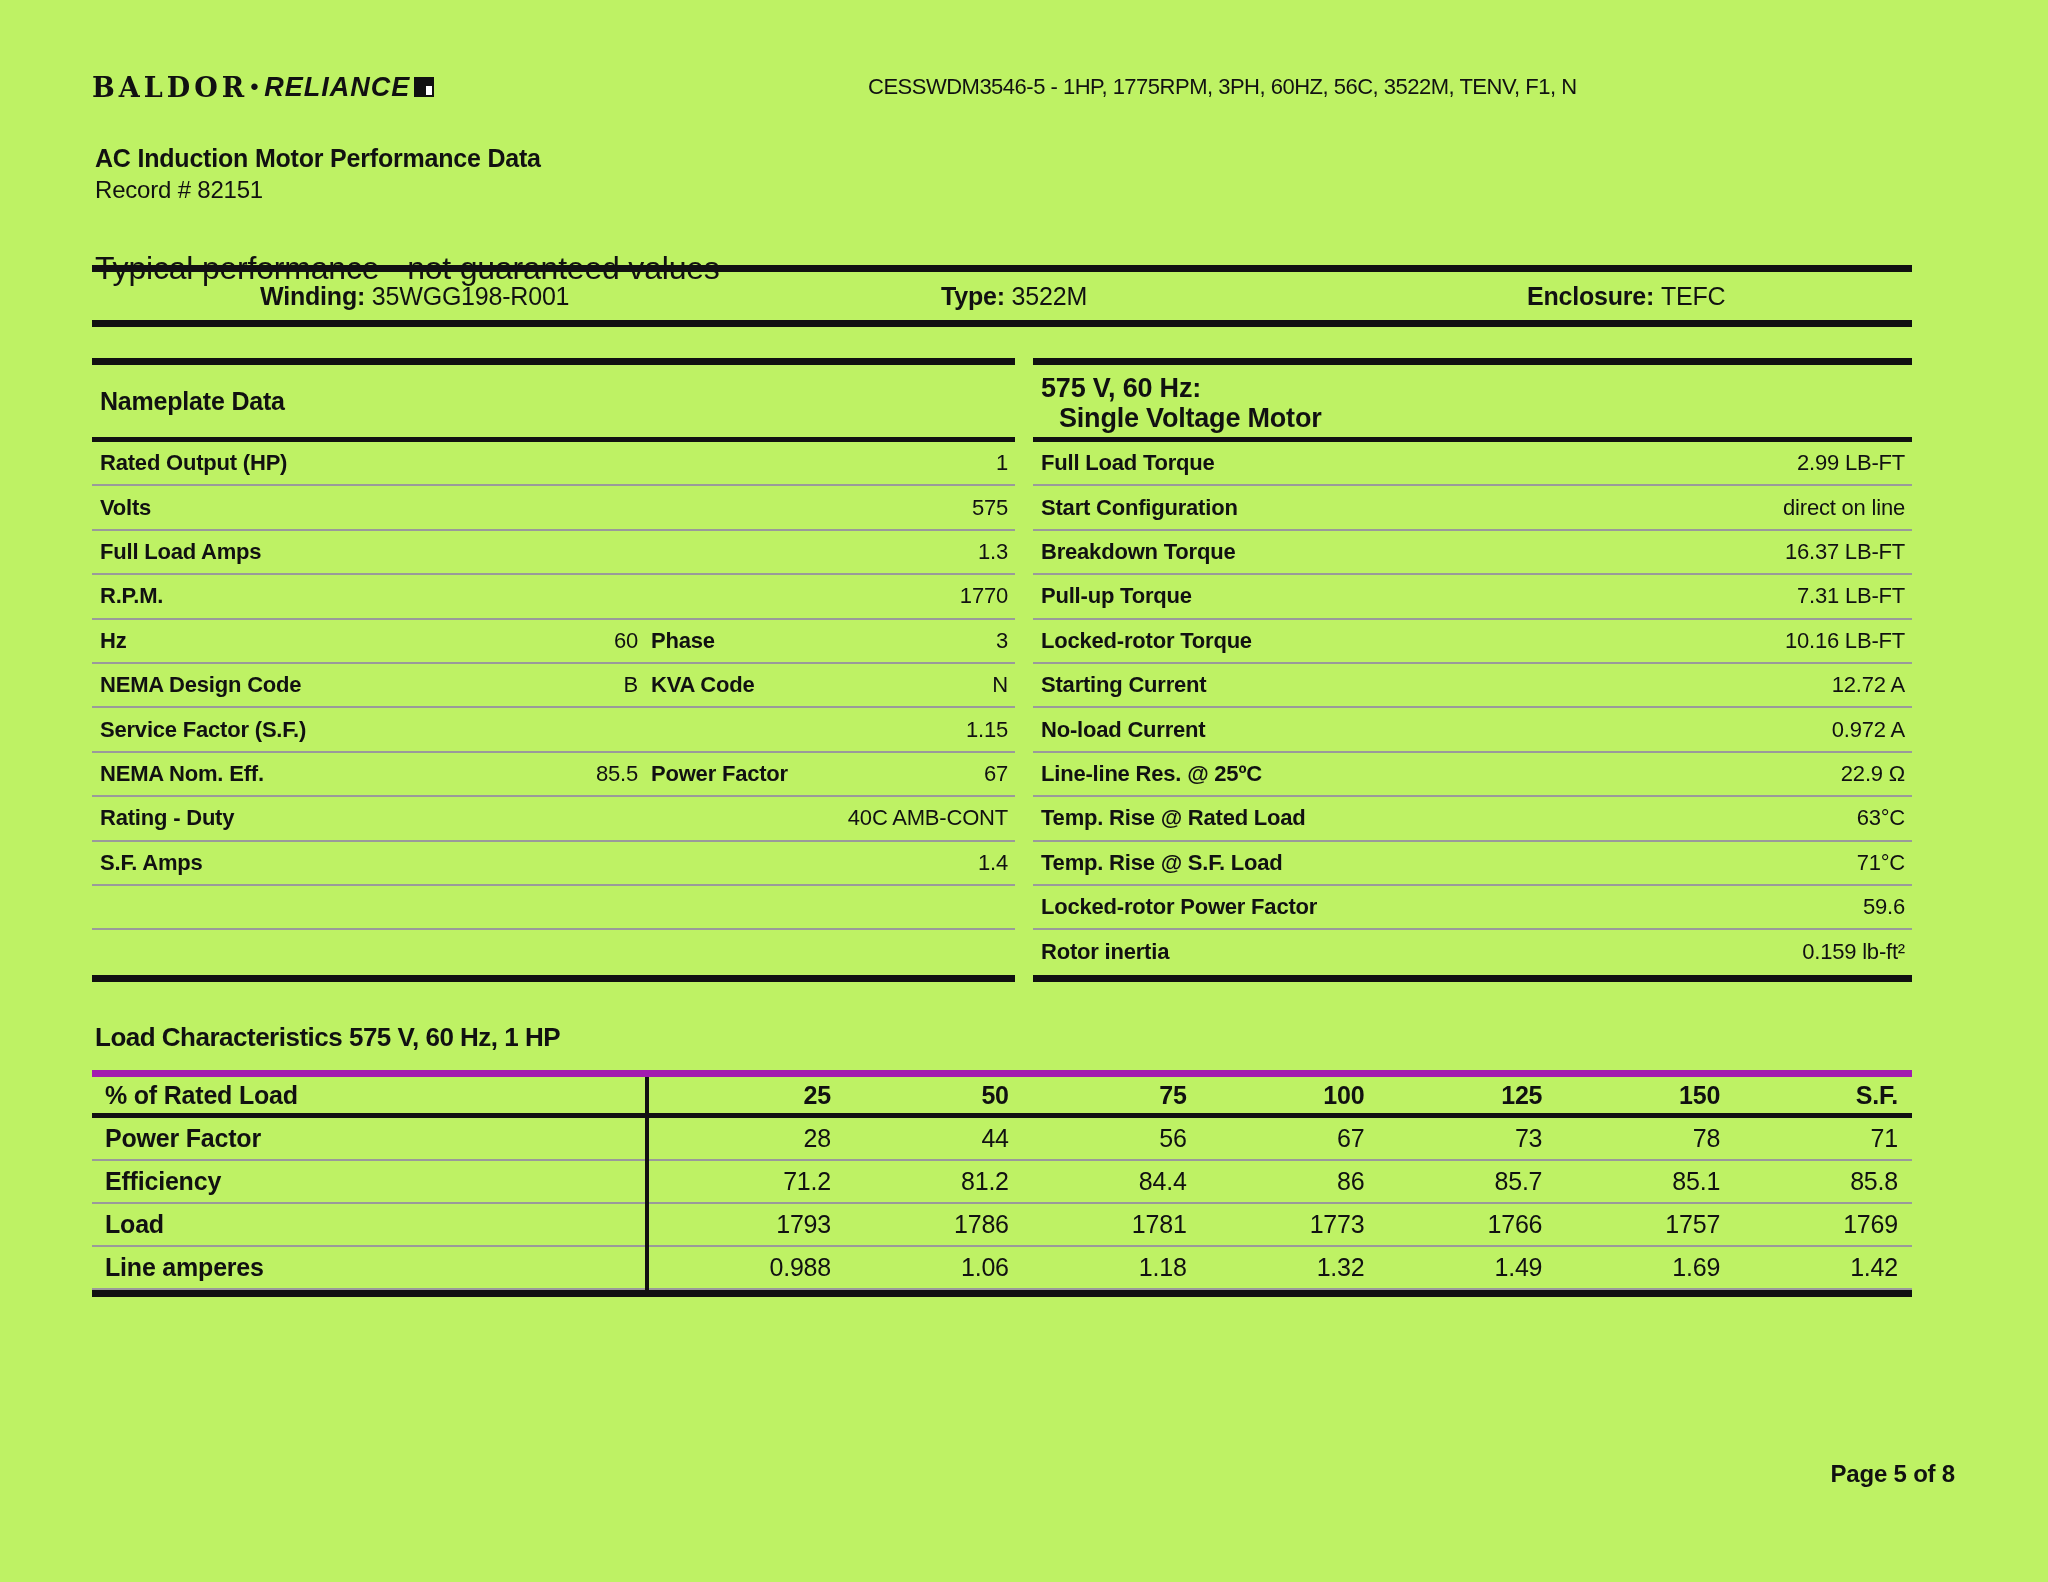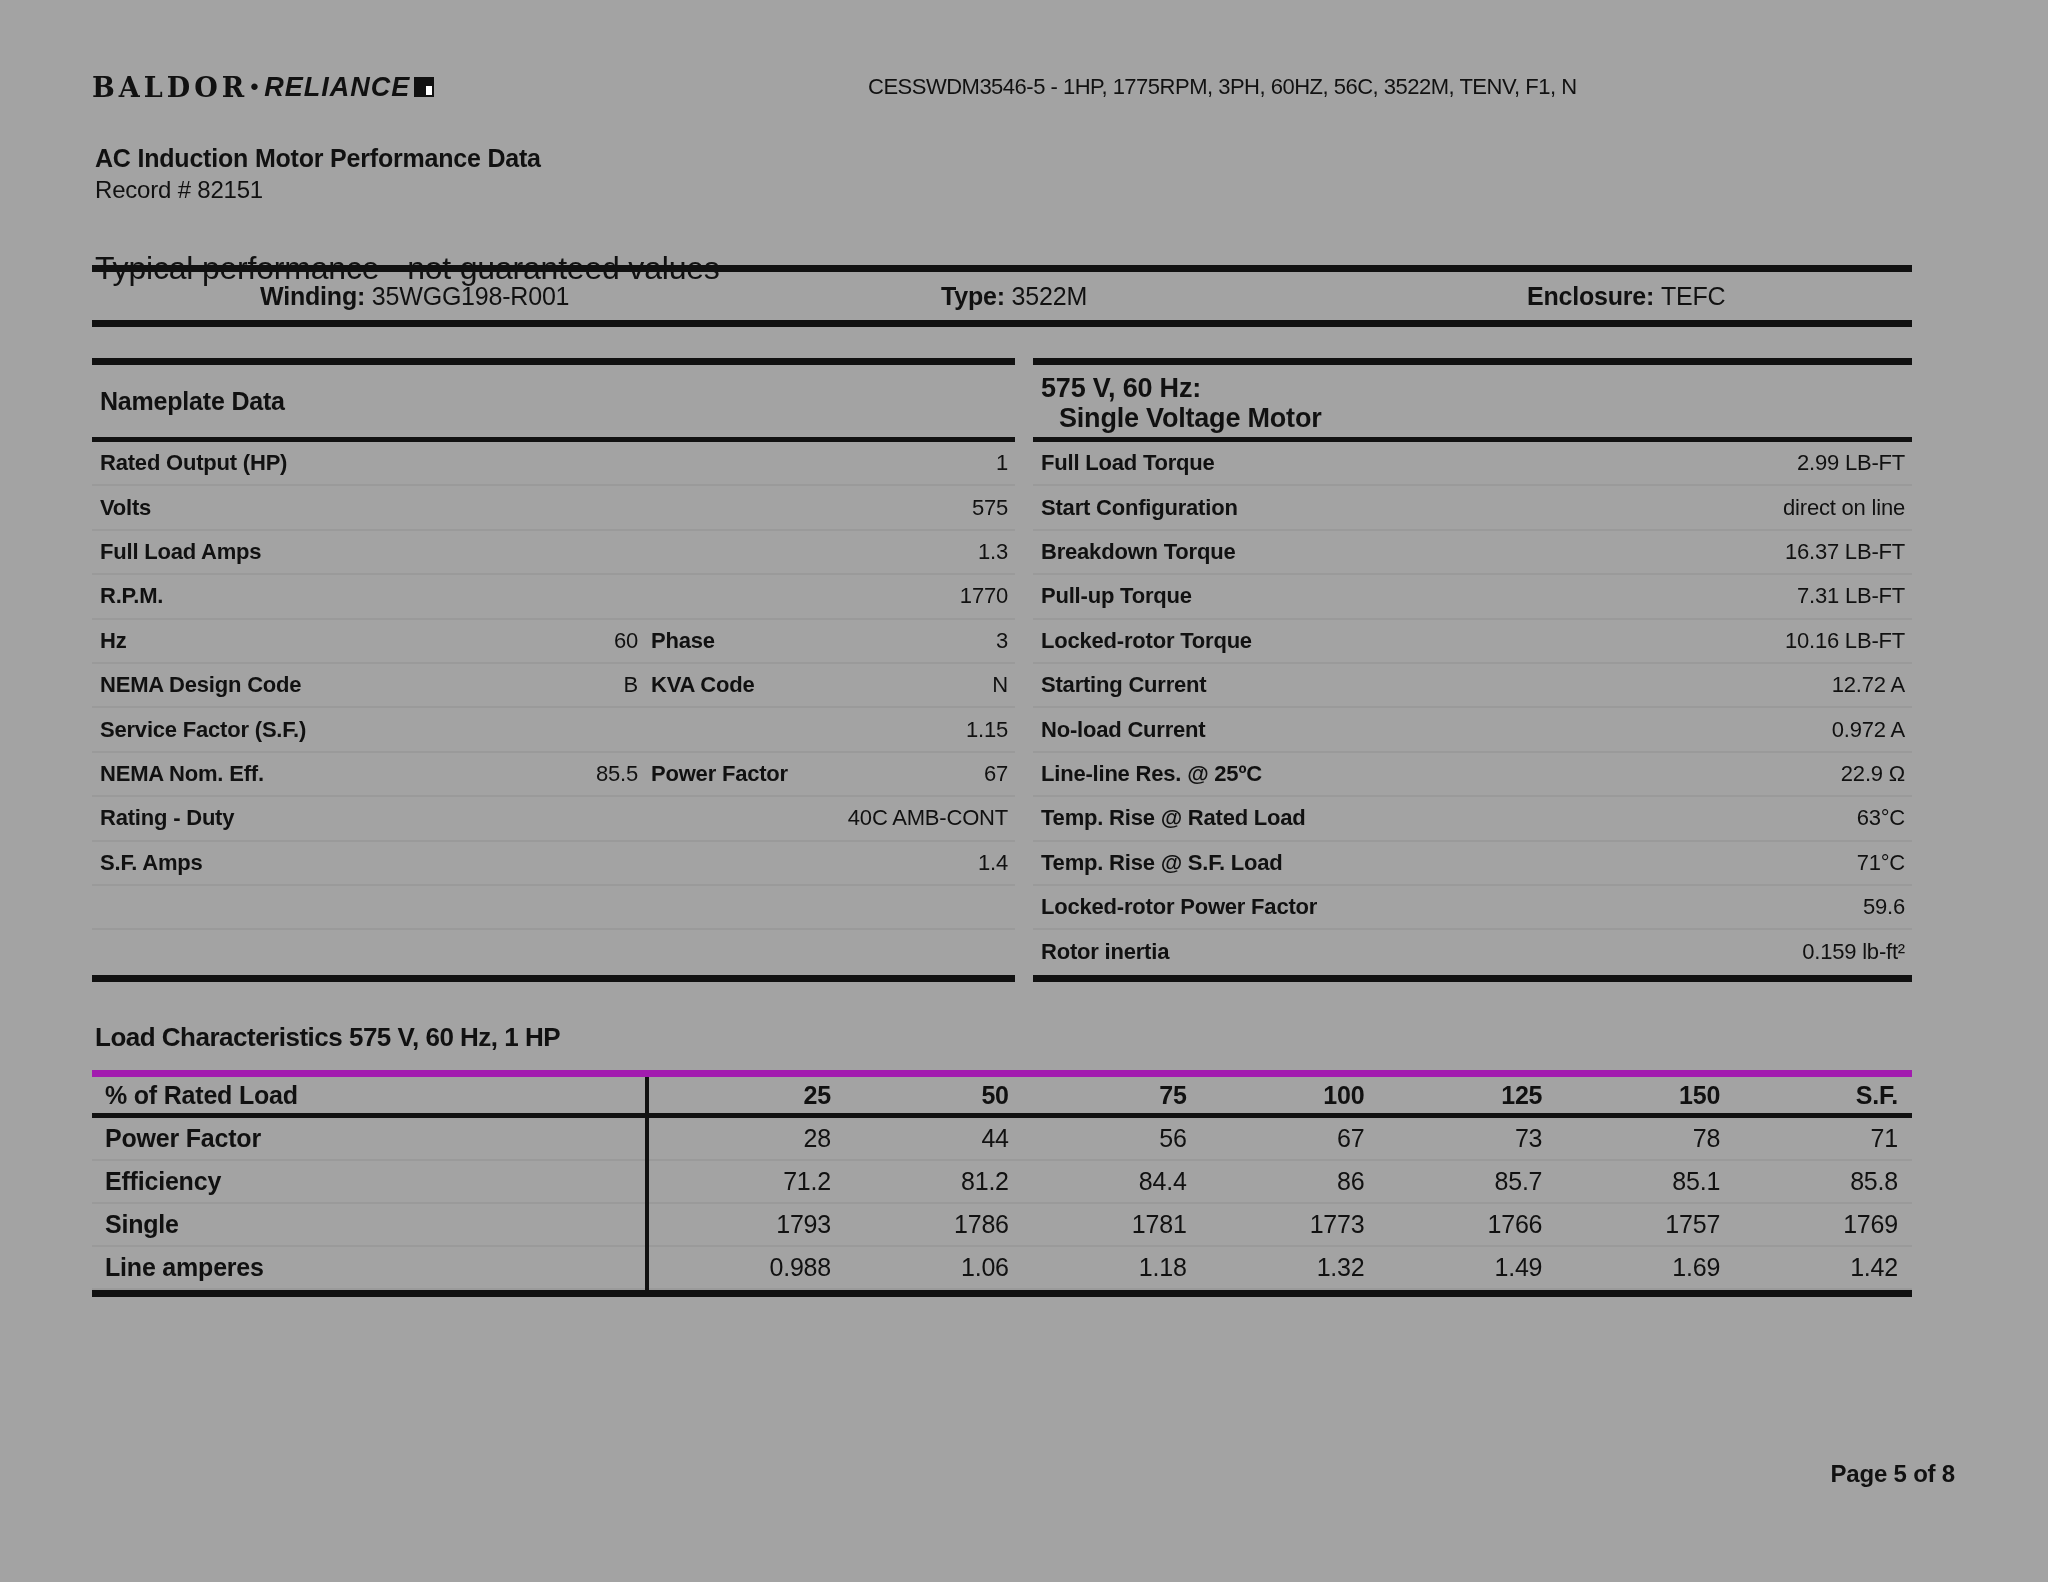--- a/index.html
+++ b/index.html
@@ -1,19 +1,19 @@
 <!DOCTYPE html>
 <html><head>
 <meta charset="utf-8">
 <style>
   html,body{margin:0;padding:0;background:#e8e8e8;}
   .page{
     position:relative;
     width:2048px;height:1582px;
-    background:#a3a3a3;
+    background:#bef264;
     font-family:"Liberation Sans",sans-serif;
     color:#111111;
     overflow:hidden;
     letter-spacing:-0.2px;
   }
   
   .doc-header{position:absolute;left:0;top:70px;width:100%;height:34px;}
   .logo{position:absolute;left:92px;top:0;height:34px;display:flex;align-items:center;white-space:nowrap;}
   .logo .brand1{font-family:"DejaVu Serif",serif;font-weight:bold;font-size:27px;letter-spacing:4px;}
   .logo .logo-sep{font-size:24px;margin:0 6px 0 2px;}
@@ -270,21 +270,21 @@
       <span class="c-label">Efficiency</span>
       <span class="c-val">71.2</span>
       <span class="c-val">81.2</span>
       <span class="c-val">84.4</span>
       <span class="c-val">86</span>
       <span class="c-val">85.7</span>
       <span class="c-val">85.1</span>
       <span class="c-val">85.8</span>
     </div>
     <div class="lc-grid lc-row">
-      <span class="c-label">Single</span>
+      <span class="c-label">Load</span>
       <span class="c-val">1793</span>
       <span class="c-val">1786</span>
       <span class="c-val">1781</span>
       <span class="c-val">1773</span>
       <span class="c-val">1766</span>
       <span class="c-val">1757</span>
       <span class="c-val">1769</span>
     </div>
     <div class="lc-grid lc-row">
       <span class="c-label">Line amperes</span>

